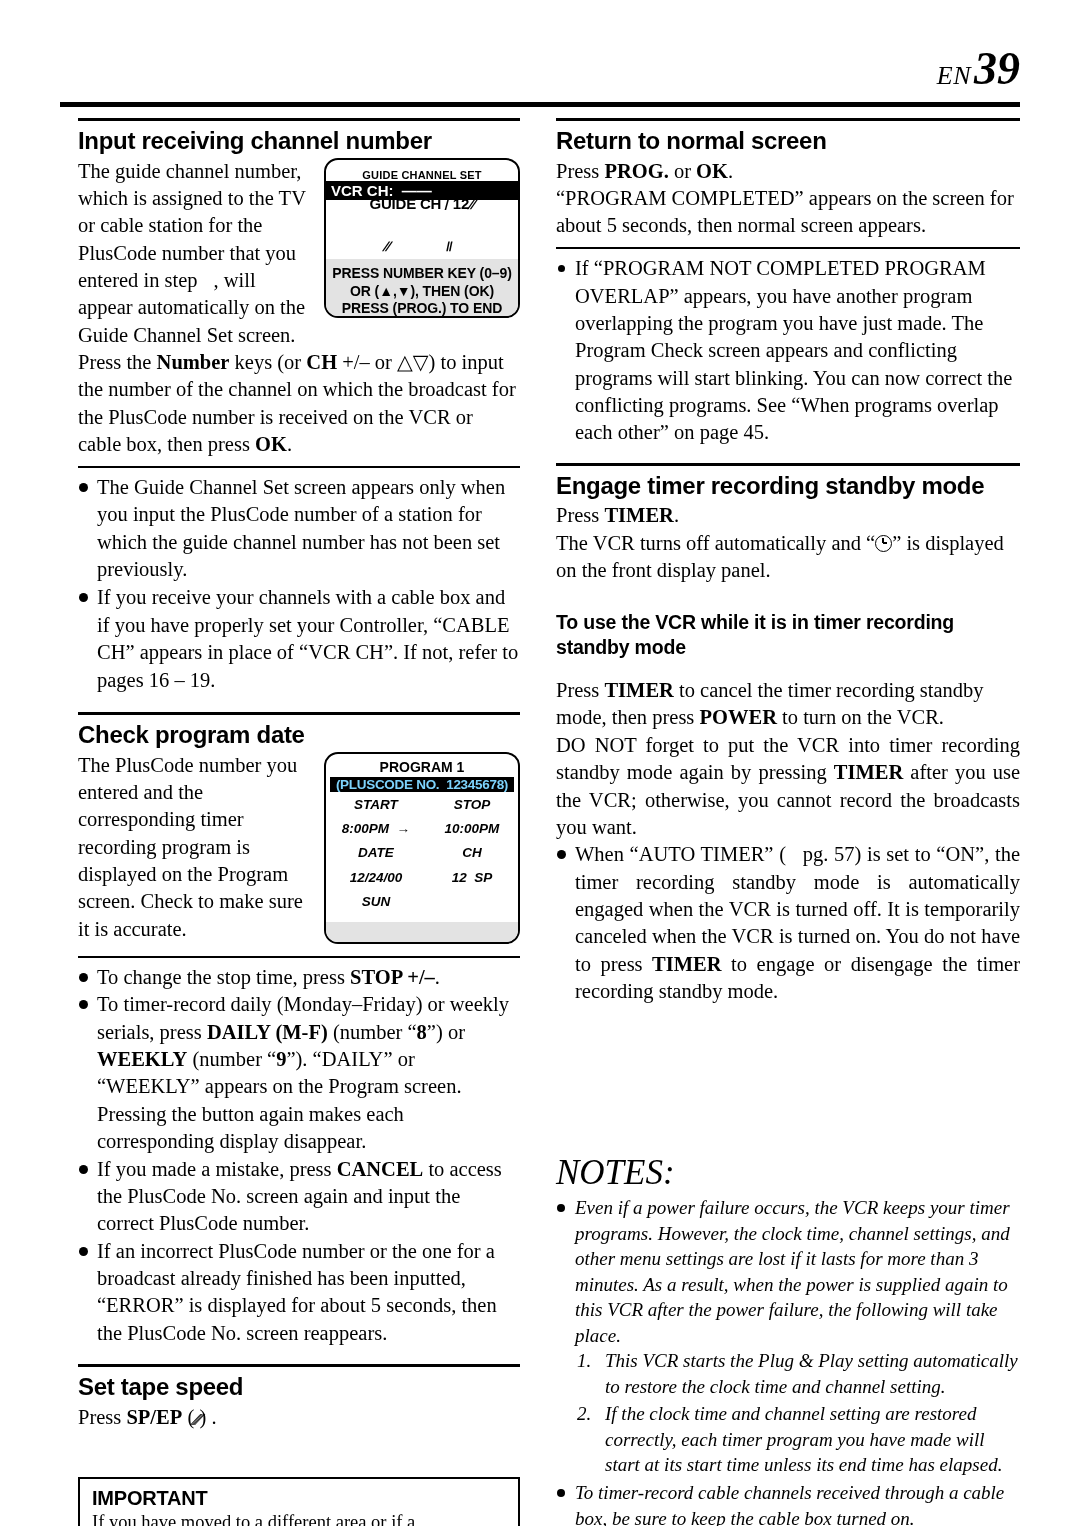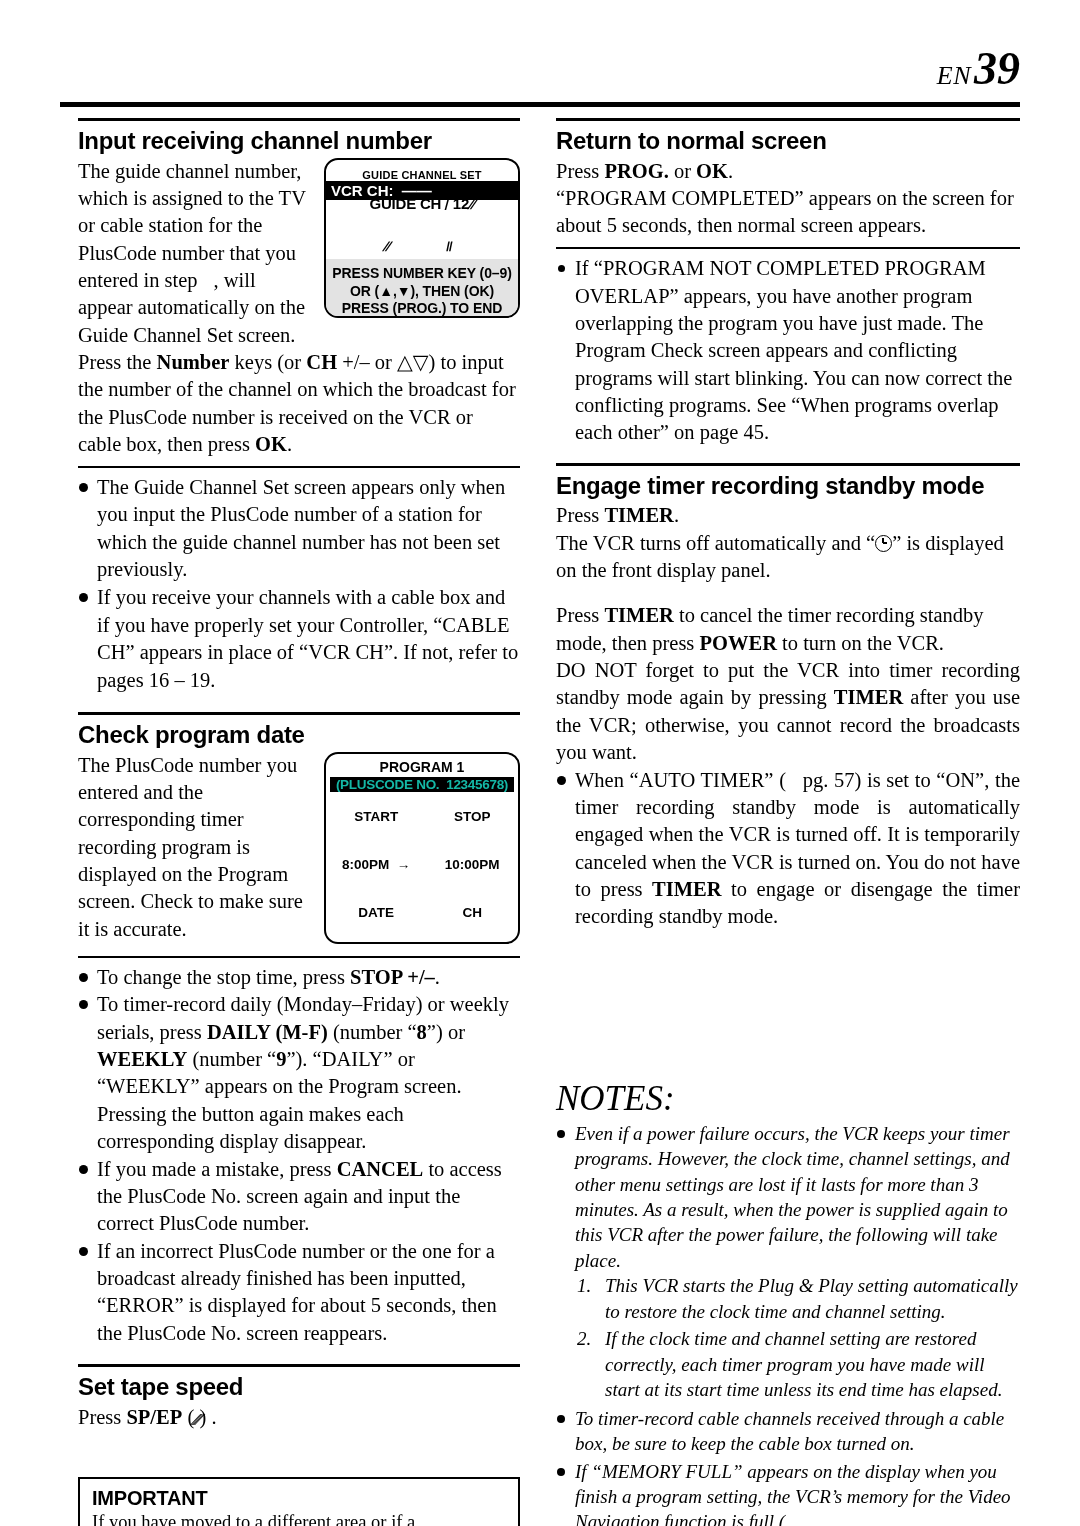--- a/index.html
+++ b/index.html
@@ -169,32 +169,32 @@
   .osd-guide .osd-foot{
     margin-top:8px;padding:6px 2px 7px 2px;
   }
 
   
   .osd-prog{width:196px;height:192px;padding:5px 0 0 0;}
   .osd-prog .ptitle{
     font-weight:bold;font-size:14px;text-align:center;
   }
   .osd-prog .plus{
-    background:#000;color:#14b8a6;
+    background:#000;color:#7dd3fc;
     font-weight:bold;font-size:13.5px;
     text-align:center;
     margin:2px 4px 0 4px;
     letter-spacing:-0.3px;
   }
   .osd-prog table{
     width:100%;border-collapse:collapse;
     font-weight:bold;font-size:13.5px;
     margin-top:1px;
   }
-  .osd-prog td{padding:16px;line-height:1.22;}
+  .osd-prog td{padding:4px;line-height:1.22;font-style:italic;}
   .osd-prog td.c1{width:52%;text-align:center;}
   .osd-prog td.c2{width:48%;text-align:center;}
   .osd-prog .arrow{font-weight:bold;}
   .osd-prog .osd-foot{
     margin-top:7px;padding:19px 3px 4px 4px;
     text-align:center;font-size:12.6px;line-height:1.25;
   }
 
   
   .imp-box{
@@ -387,20 +387,21 @@
     <div class="hrule" style="margin:7px 0 6px 0;"></div>
 
     <ul class="bl sm">
       <li>If “PROGRAM NOT COMPLETED PROGRAM OVERLAP” appears, you have another program overlapping the program you have just made. The Program Check screen appears and conflicting programs will start blinking. You can now correct the conflicting programs. See “When programs overlap each other” on page 45.</li>
     </ul>
 
     <h2 class="sec" style="margin-top:16px;">Engage timer recording standby mode</h2>
     <p class="body"><span>Press </span><span class="b">TIMER</span><span>.</span></p>
     <p class="body"><span>The VCR turns off automatically and “</span><span class="clock-ico"></span><span>” is displayed on the front display panel.</span></p>
 
+    <h3 class="sub" style="margin-top:26px;">To use the VCR while it is in timer recording standby mode</h3>
 
     <p class="body" style="margin-top:18px;"><span>Press </span><span class="b">TIMER</span><span> to cancel the timer recording standby mode, then press </span><span class="b">POWER</span><span> to turn on the VCR.</span></p>
 
     <p class="body just"><span>DO NOT forget to put the VCR into timer recording standby mode again by pressing </span><span class="b">TIMER</span><span> after you use the VCR; otherwise, you cannot record the broadcasts you want.</span></p>
 
     <ul class="bl">
       <li class="just"><span>When “AUTO TIMER” (</span><span class="gap-sm"></span><span> pg. 57) is set to “ON”, the timer recording standby mode is automatically engaged when the VCR is turned off. It is temporarily canceled when the VCR is turned on. You do not have to press </span><span class="b">TIMER</span><span> to engage or disengage the timer recording standby mode.</span></li>
     </ul>
 
     <div class="notes-title" style="margin-top:148px;">NOTES:</div>

